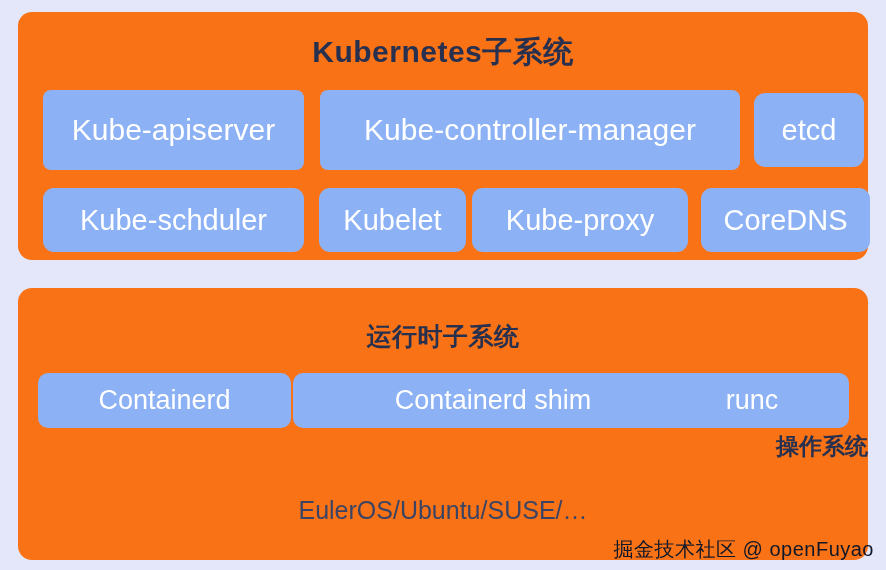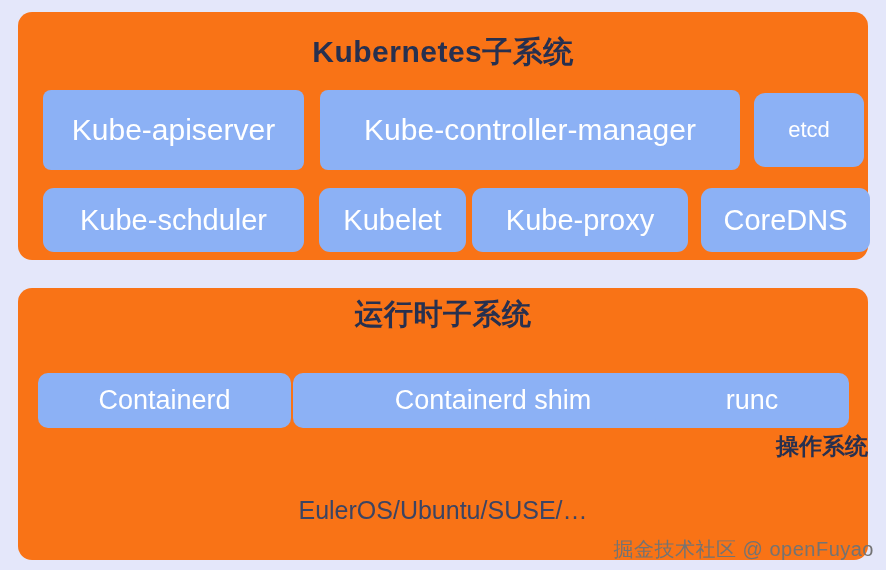--- a/index.html
+++ b/index.html
@@ -42,42 +42,42 @@
     white-space: nowrap;
   }
 
   #title-k8s {
     top: 20px;
     font-size: 30px;
     line-height: 40px;
   }
 
   #title-rt {
-    top: 8px;
-    font-size: 29px;
+    top: 30px;
+    font-size: 25px;
     line-height: 36px;
   }
 
   .chip {
     position: absolute;
     background: #8cb1f5;
     border-radius: 8px;
     color: #ffffff;
     display: flex;
     align-items: center;
     justify-content: center;
     white-space: nowrap;
     font-weight: 400;
   }
 
   
   .row1 { top: 78px; height: 80px; font-size: 30px; }
   #chip-apiserver          { left: 25px;  width: 261px; }
   #chip-controller-manager { left: 302px; width: 420px; }
-  #chip-etcd               { left: 736px; width: 110px; height: 74px; top: 81px; font-size: 22px; border-radius: 11px; }
+  #chip-etcd               { left: 736px; width: 110px; height: 74px; top: 81px; font-size: 29px; border-radius: 11px; }
 
   
   .row2 { top: 176px; height: 64px; font-size: 29px; border-radius: 11px; }
   #chip-scheduler { left: 25px;  width: 261px; }
   #chip-kubelet   { left: 293px; width: 147px; margin-left: 8px; }
   #chip-proxy     { left: 454px; width: 216px; }
   #chip-coredns   { left: 683px; width: 169px; }
 
   
   .row3 { top: 85px; height: 55px; font-size: 27px; border-radius: 10px; }
@@ -106,21 +106,21 @@
     font-size: 25px;
     font-weight: 400;
     line-height: 34px;
     white-space: nowrap;
   }
 
   #watermark {
     position: absolute;
     right: 12px;
     bottom: 8px;
-    color: #737373;
+    color: #0f172a;
     font-size: 20px;
     line-height: 26px;
     white-space: nowrap;
     letter-spacing: 0.5px;
   }
 </style>
 </head>
 <body>
 
 <div class="canvas">

